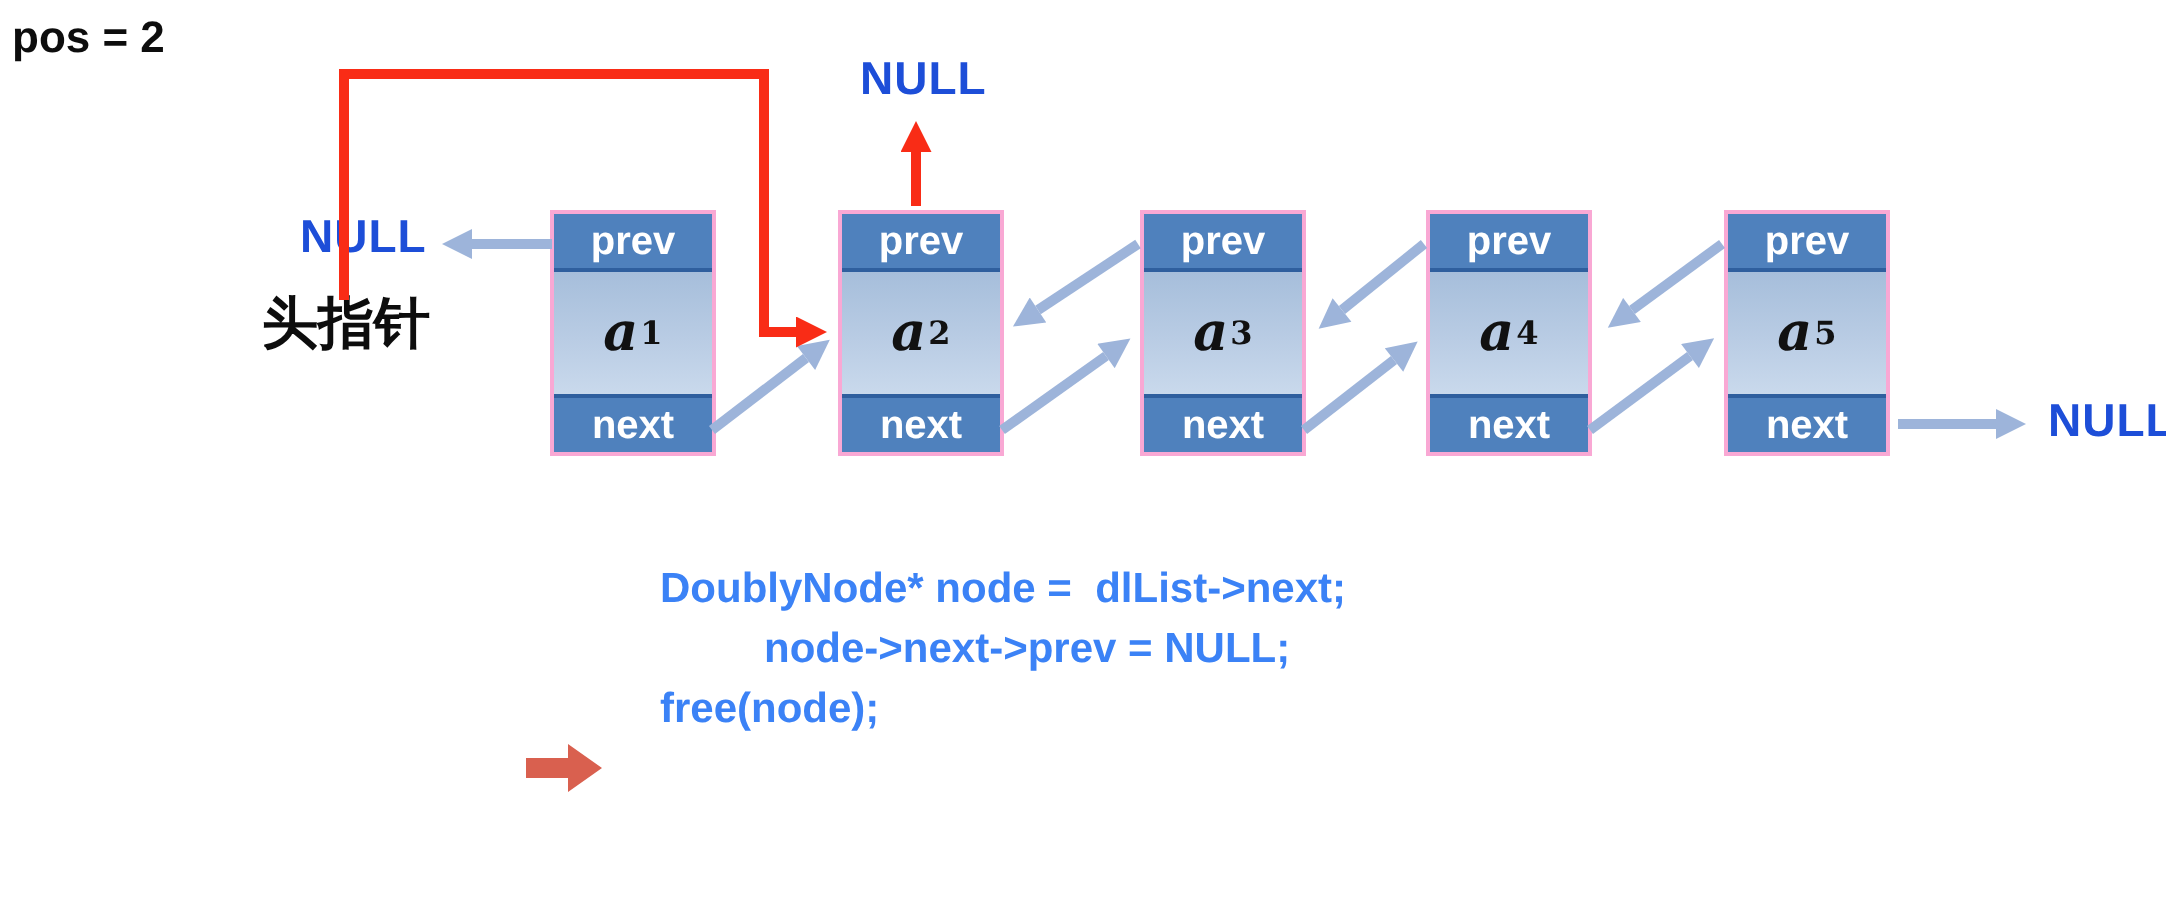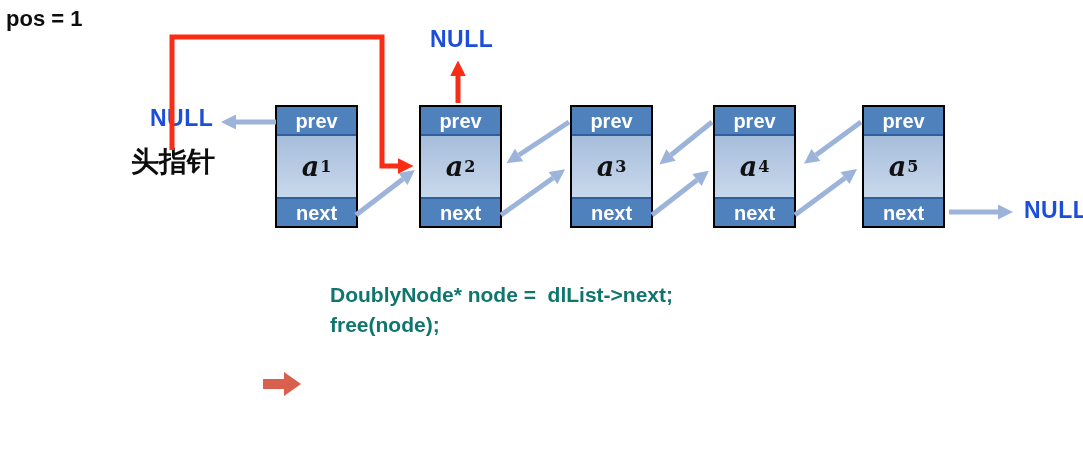--- a/index.html
+++ b/index.html
@@ -22,21 +22,21 @@
   .null-left{left:150px;top:105px;}
   .null-top{left:430px;top:26px;}
   .null-right{left:1024px;top:197px;}
   .head-label{
     position:absolute;left:131px;top:143px;
     font-size:28px;font-weight:bold;color:#0d0d0d;text-align:center;
   }
   .node{
     position:absolute;top:105px;
     width:83px;height:123px;
-    border:2px solid #000000;
+    border:2px solid #f9a8d4;
     box-sizing:border-box;
     display:flex;flex-direction:column;
     background:#4f81bd;
   }
   .node .bar{
     height:27px;flex:0 0 27px;
     background:#4f81bd;
     color:#ffffff;font-size:20px;font-weight:bold;
     display:flex;align-items:center;justify-content:center;
     line-height:1;
@@ -54,39 +54,39 @@
     font-style:italic;font-weight:bold;font-size:27px;
   }
   .node .val sub{
     font-family:"DejaVu Serif", serif;
     font-weight:bold;font-size:16px;
     margin-left:1px;
   }
   .arrows{position:absolute;left:0;top:0;width:1083px;height:460px;pointer-events:none;}
   .code-block{
     position:absolute;left:330px;top:280px;
-    color:#0f766e;
+    color:#3b82f6;
   }
   .code-line{
     font-size:21px;font-weight:bold;
     line-height:30px;
     white-space:pre;
   }
   .code-line.indent{padding-left:52px;}
   .code-marker{
     position:absolute;left:263px;top:371px;
     width:38px;height:26px;
   }
 </style>
 </head>
 <body>
 
 <div class="canvas">
 
-  <div class="pos-label">pos = 1</div>
+  <div class="pos-label">pos = 2</div>
 
   <div class="node" style="left:275px">
     <div class="bar">prev</div>
     <div class="val">
         <span class="var">a</span>
         <sub>1</sub>
       </div>
     <div class="bar">next</div>
   </div>
 
@@ -150,20 +150,21 @@
     <line x1="569" y1="122" x2="519" y2="155" stroke="#9db4da" stroke-width="5" marker-end="url(#mblue)"></line>
     <line x1="712" y1="122" x2="671" y2="155" stroke="#9db4da" stroke-width="5" marker-end="url(#mblue)"></line>
     <line x1="861" y1="122" x2="816" y2="155" stroke="#9db4da" stroke-width="5" marker-end="url(#mblue)"></line>
 
     <path d="M172,150 L172,37 L382,37 L382,166 L398,166" fill="none" stroke="#f92c16" stroke-width="5" stroke-linejoin="miter" marker-end="url(#mred)"></path>
     <line x1="458" y1="103" x2="458" y2="76" stroke="#f92c16" stroke-width="5" marker-end="url(#mred)"></line>
   </svg>
 
   <div class="code-block">
     <div class="code-line">DoublyNode* node =  dlList-&gt;next;</div>
+    <div class="code-line indent">node-&gt;next-&gt;prev = NULL;</div>
     <div class="code-line">free(node);</div>
   </div>
 
   <svg class="code-marker" viewBox="0 0 38 26" xmlns="http://www.w3.org/2000/svg">
     <path d="M0,8 L21,8 L21,1 L38,13 L21,25 L21,18 L0,18 z" fill="#d9604f"></path>
   </svg>
 
 </div>
 
 </body></html>

